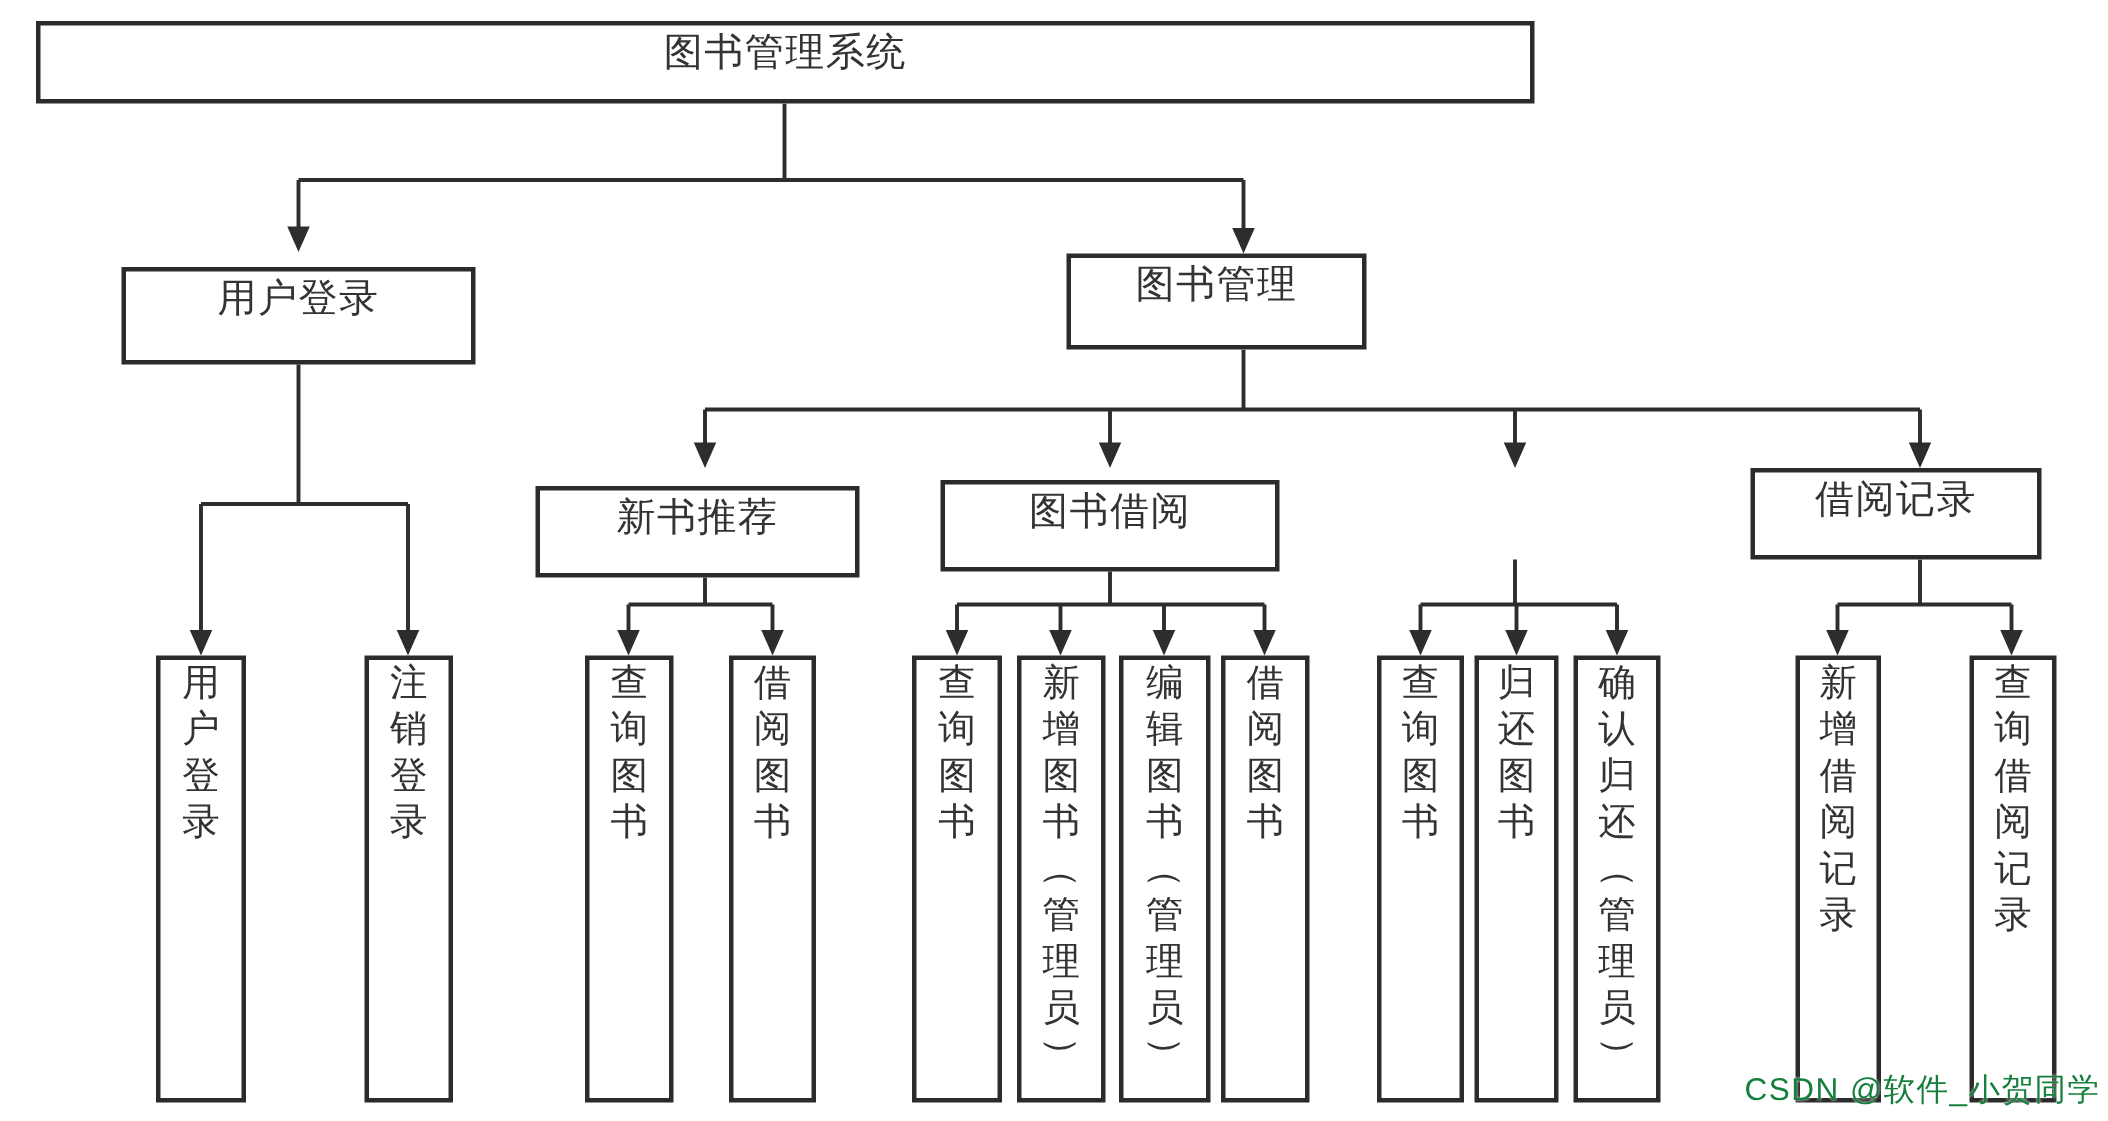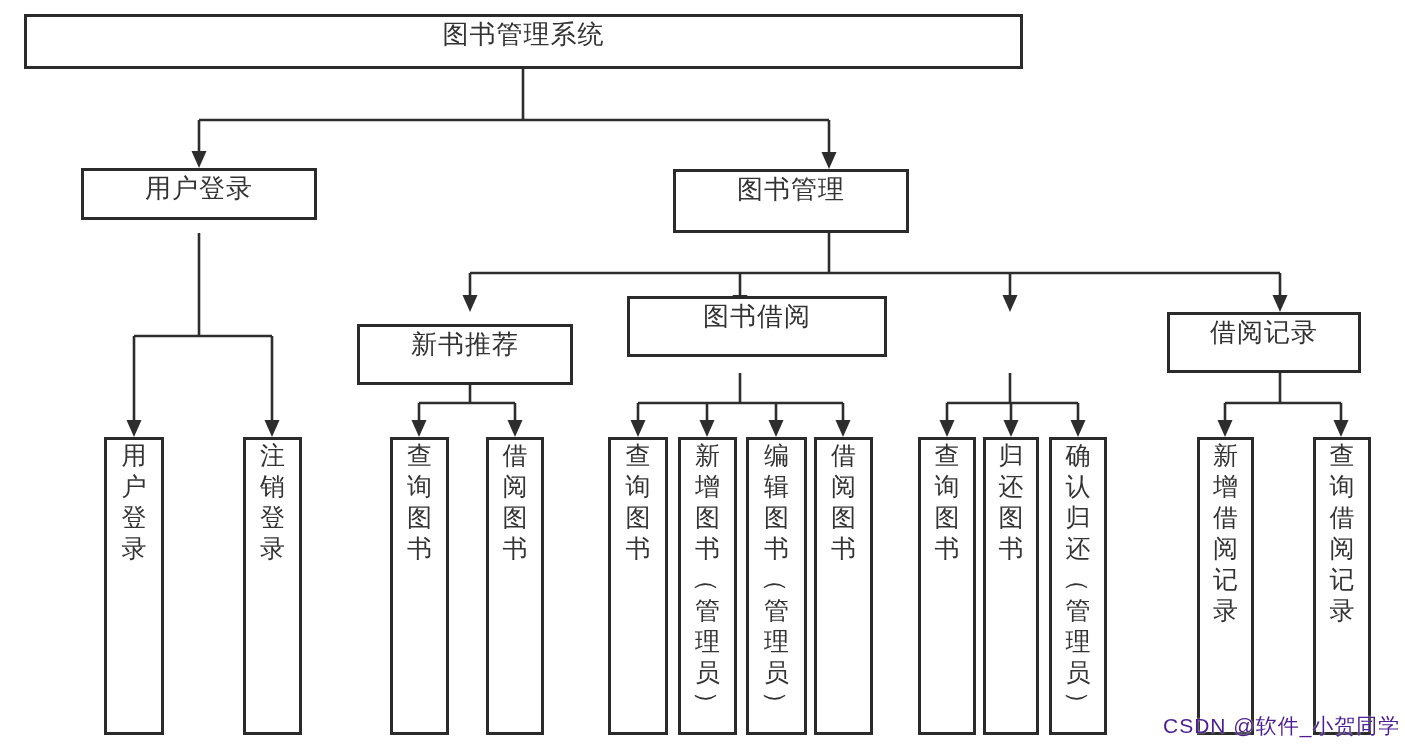--- a/index.html
+++ b/index.html
@@ -54,21 +54,21 @@
     font-size: 25px;
     color: #333333;
     text-align: center;
   }
   .vchar.rot { transform: rotate(90deg); }
   .watermark {
     position: absolute;
     left: 1163px;
     top: 712px;
     font-size: 21px;
-    color: #4c1d95;
+    color: #15803d;
     letter-spacing: 1px;
     white-space: nowrap;
     text-shadow: 0 0 2px #ffffff;
   }
 </style>
 </head>
 <body>
 
 <div id="stage">
 
@@ -131,31 +131,31 @@
     <path class="line" d="M1225 403 V423"></path>
     <path class="tri" d="M1225 437 L1217.5 420 L1232.5 420 Z"></path>
     <path class="line" d="M1341 403 V423"></path>
     <path class="tri" d="M1341 437 L1333.5 420 L1348.5 420 Z"></path>
   </svg>
 
   <div class="box" style="left:24px;top:14px;width:999px;height:55px">
     <span class="hlabel">图书管理系统</span>
   </div>
 
-  <div class="box" style="left:81px;top:168px;width:236px;height:52px">
+  <div class="box" style="left:81px;top:178px;width:236px;height:65px">
     <span class="hlabel">用户登录</span>
   </div>
-  <div class="box" style="left:673px;top:169px;width:236px;height:64px">
+  <div class="box" style="left:711px;top:169px;width:200px;height:64px">
     <span class="hlabel">图书管理</span>
   </div>
 
   <div class="box" style="left:357px;top:324px;width:216px;height:61px">
     <span class="hlabel">新书推荐</span>
   </div>
-  <div class="box" style="left:627px;top:296px;width:260px;height:61px">
+  <div class="box" style="left:627px;top:320px;width:226px;height:61px">
     <span class="hlabel">图书借阅</span>
   </div>
   <div class="box" style="left:1167px;top:312px;width:194px;height:61px">
     <span class="hlabel">借阅记录</span>
   </div>
 
   <div class="box" style="left:104px;top:437px;width:60px;height:298px">
     <span class="vlabel">
         <span class="vchar">用</span>
         <span class="vchar">户</span>

